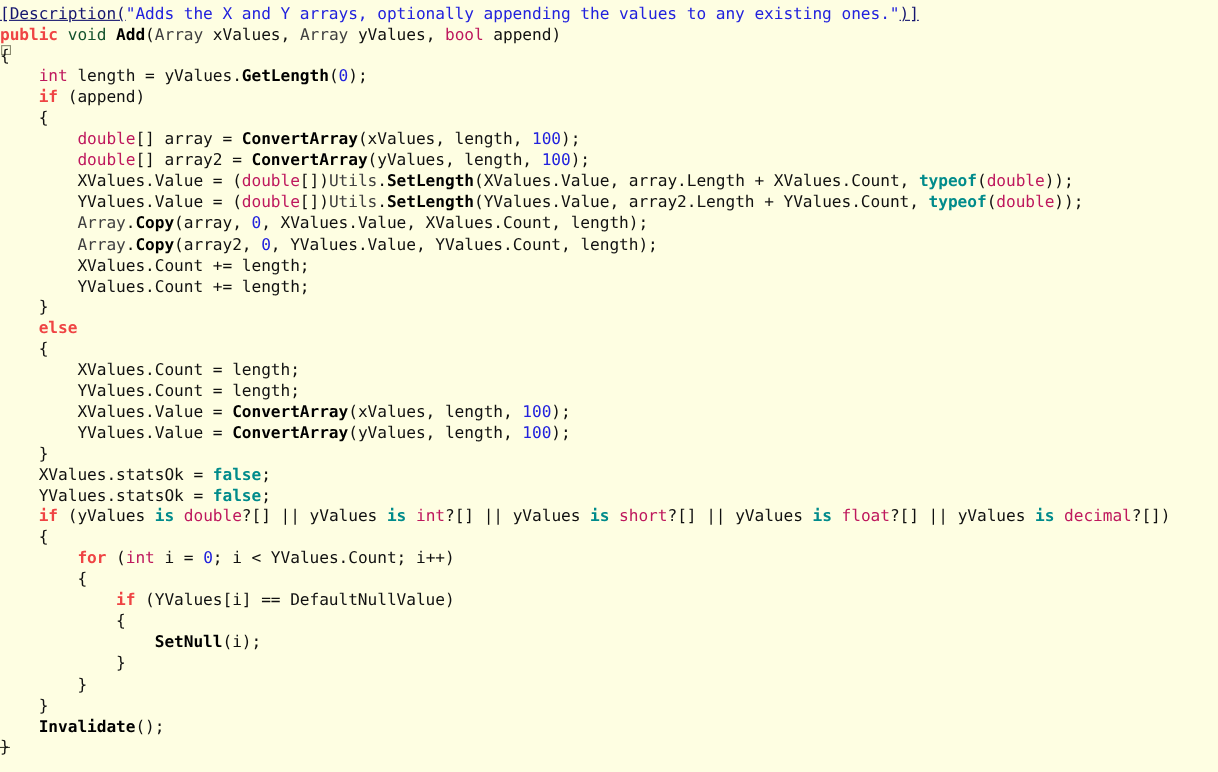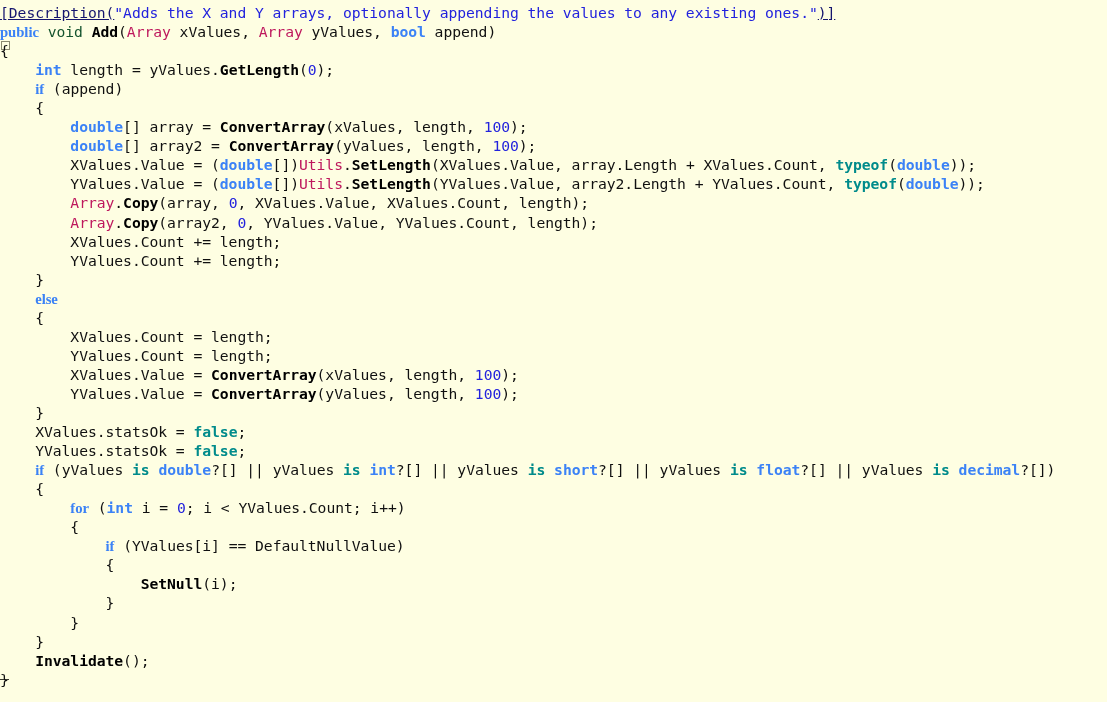--- a/index.html
+++ b/index.html
@@ -54,24 +54,24 @@
     font-family: "DejaVu Sans Mono", "Liberation Mono", monospace;
     font-size: 14.7px;
     line-height: 19.05px;
     letter-spacing: -0.05px;
     white-space: pre;
     color: #101010;
     -webkit-font-smoothing: antialiased;
   }
   .ln { display: block; height: 19.05px; }
   
-  .kw       { color: #3b82f6; font-weight: bold; font-family: Liberation Serif, serif; }           
-  .type     { color: #3b82f6; font-weight: bold; }           
+  .kw       { color: #ef4444; font-weight: bold; }           
+  .type     { color: #be185d; font-weight: normal; }           
   .type-pl  { color: #14532d; }                              
-  .cls      { color: #be185d; }                              
+  .cls      { color: #404040; }                              
   .fn       { color: #000000; font-weight: bold; }           
   .attr     { color: #15156e; text-decoration: underline; }                              
   .str      { color: #2222dd; }                              
   .num      { color: #2222dd; }
   .prop     { color: #101010; }          
   .teal     { color: #008b8b; font-weight: bold; }           
   .pn       { color: #101010; }                              
 </style>
 </head>
 <body>

